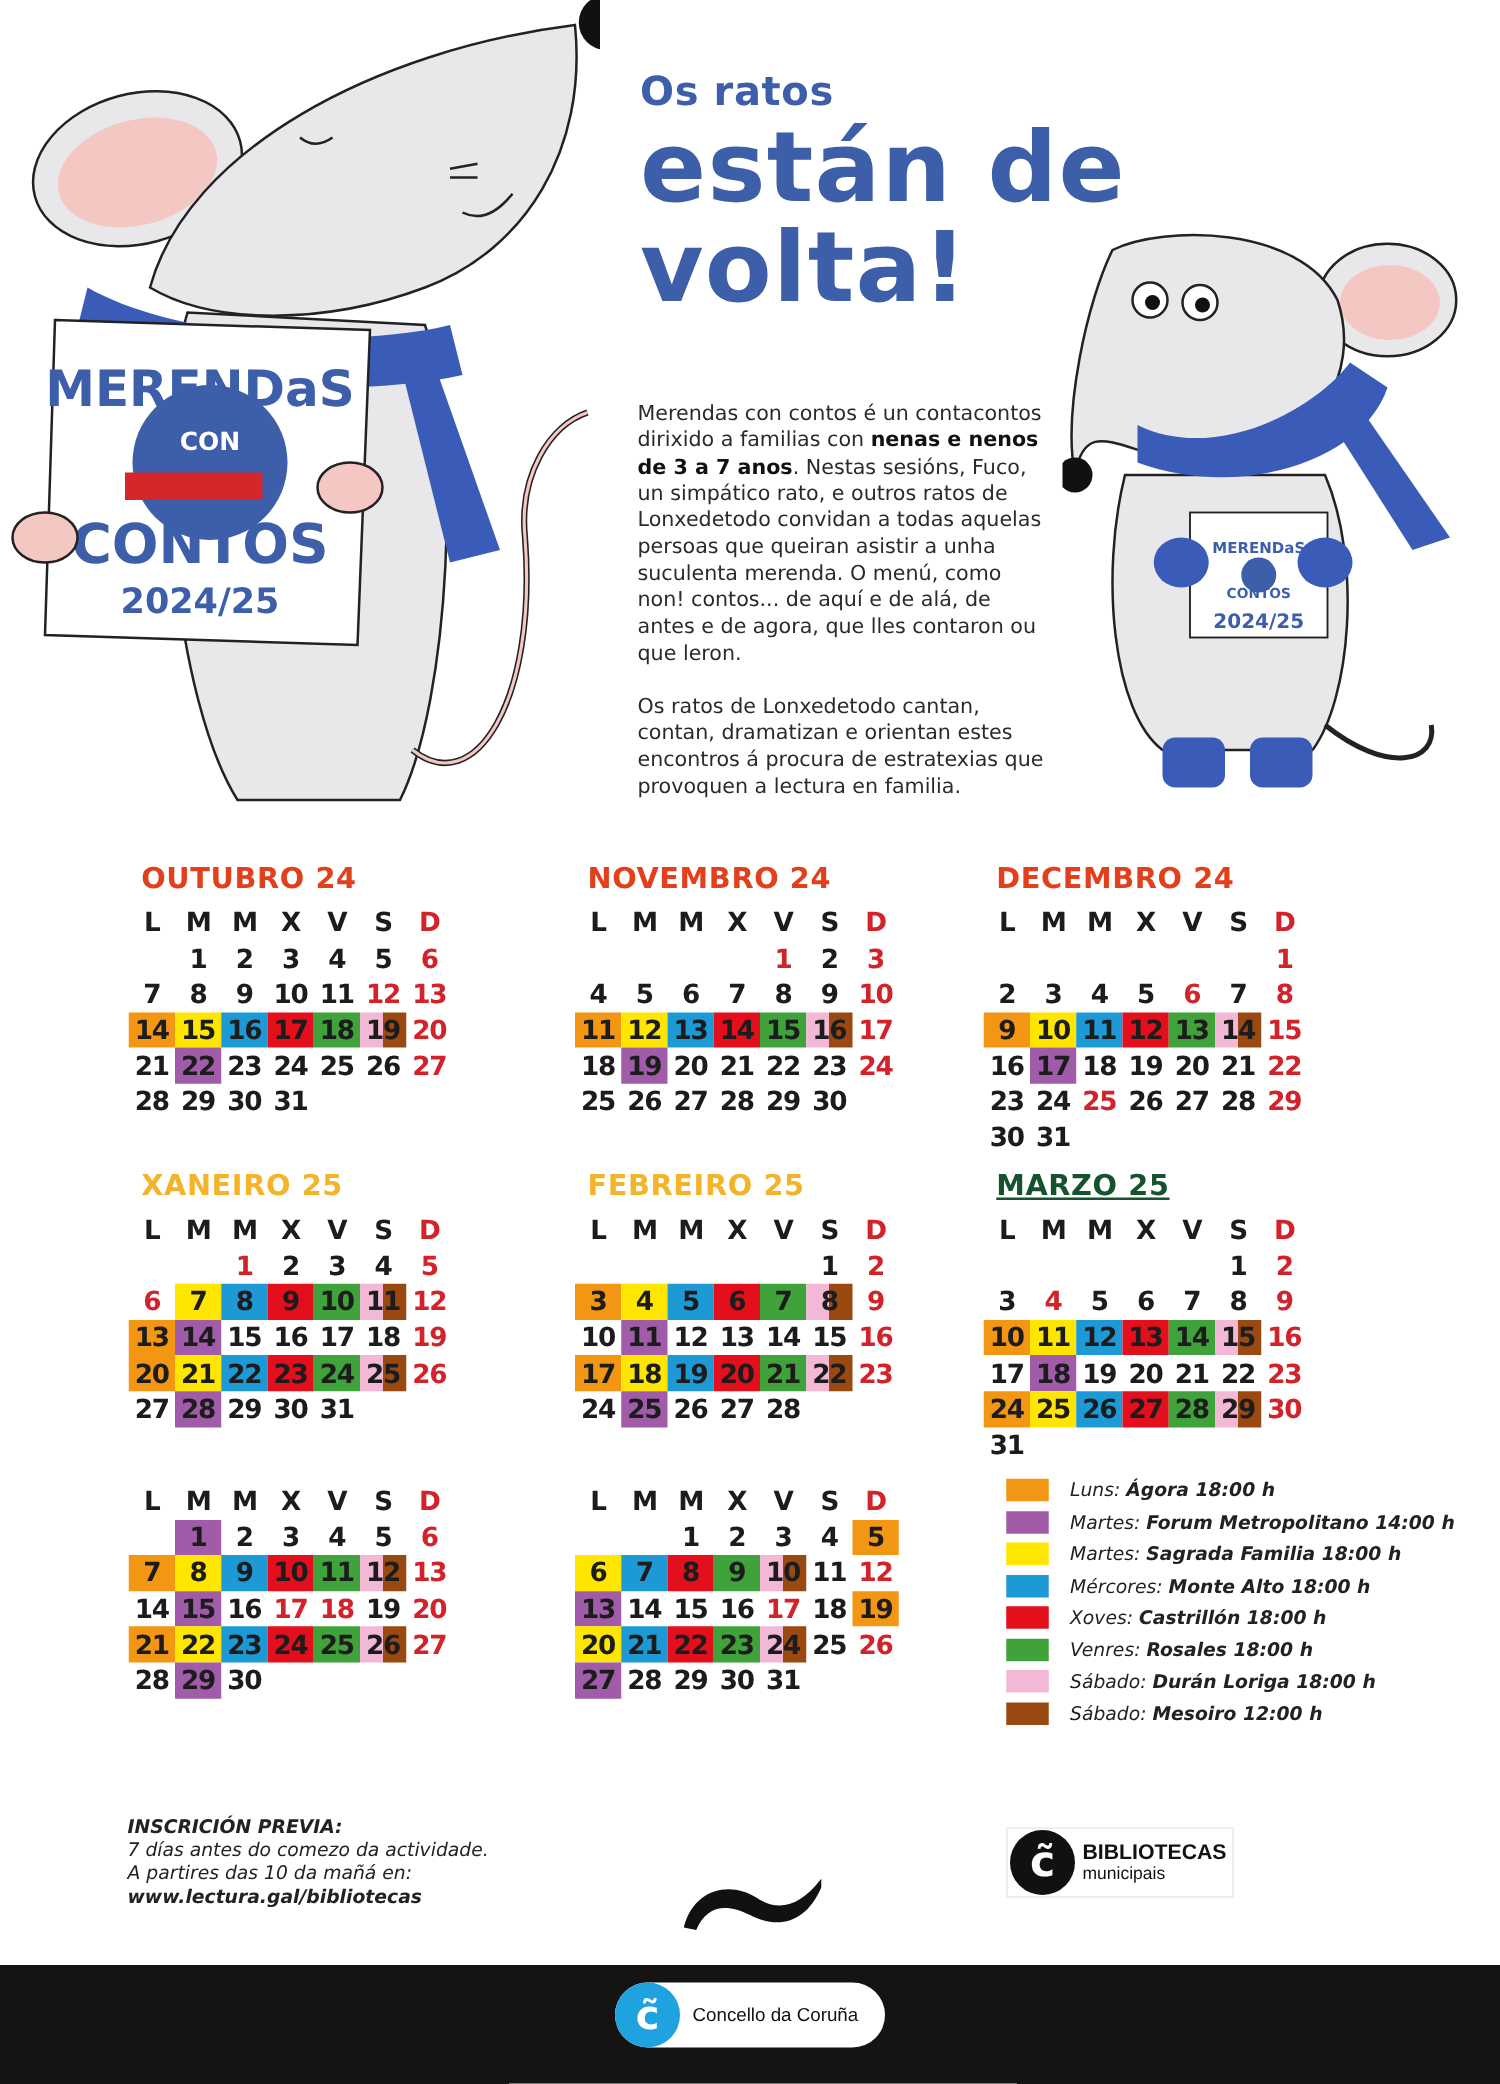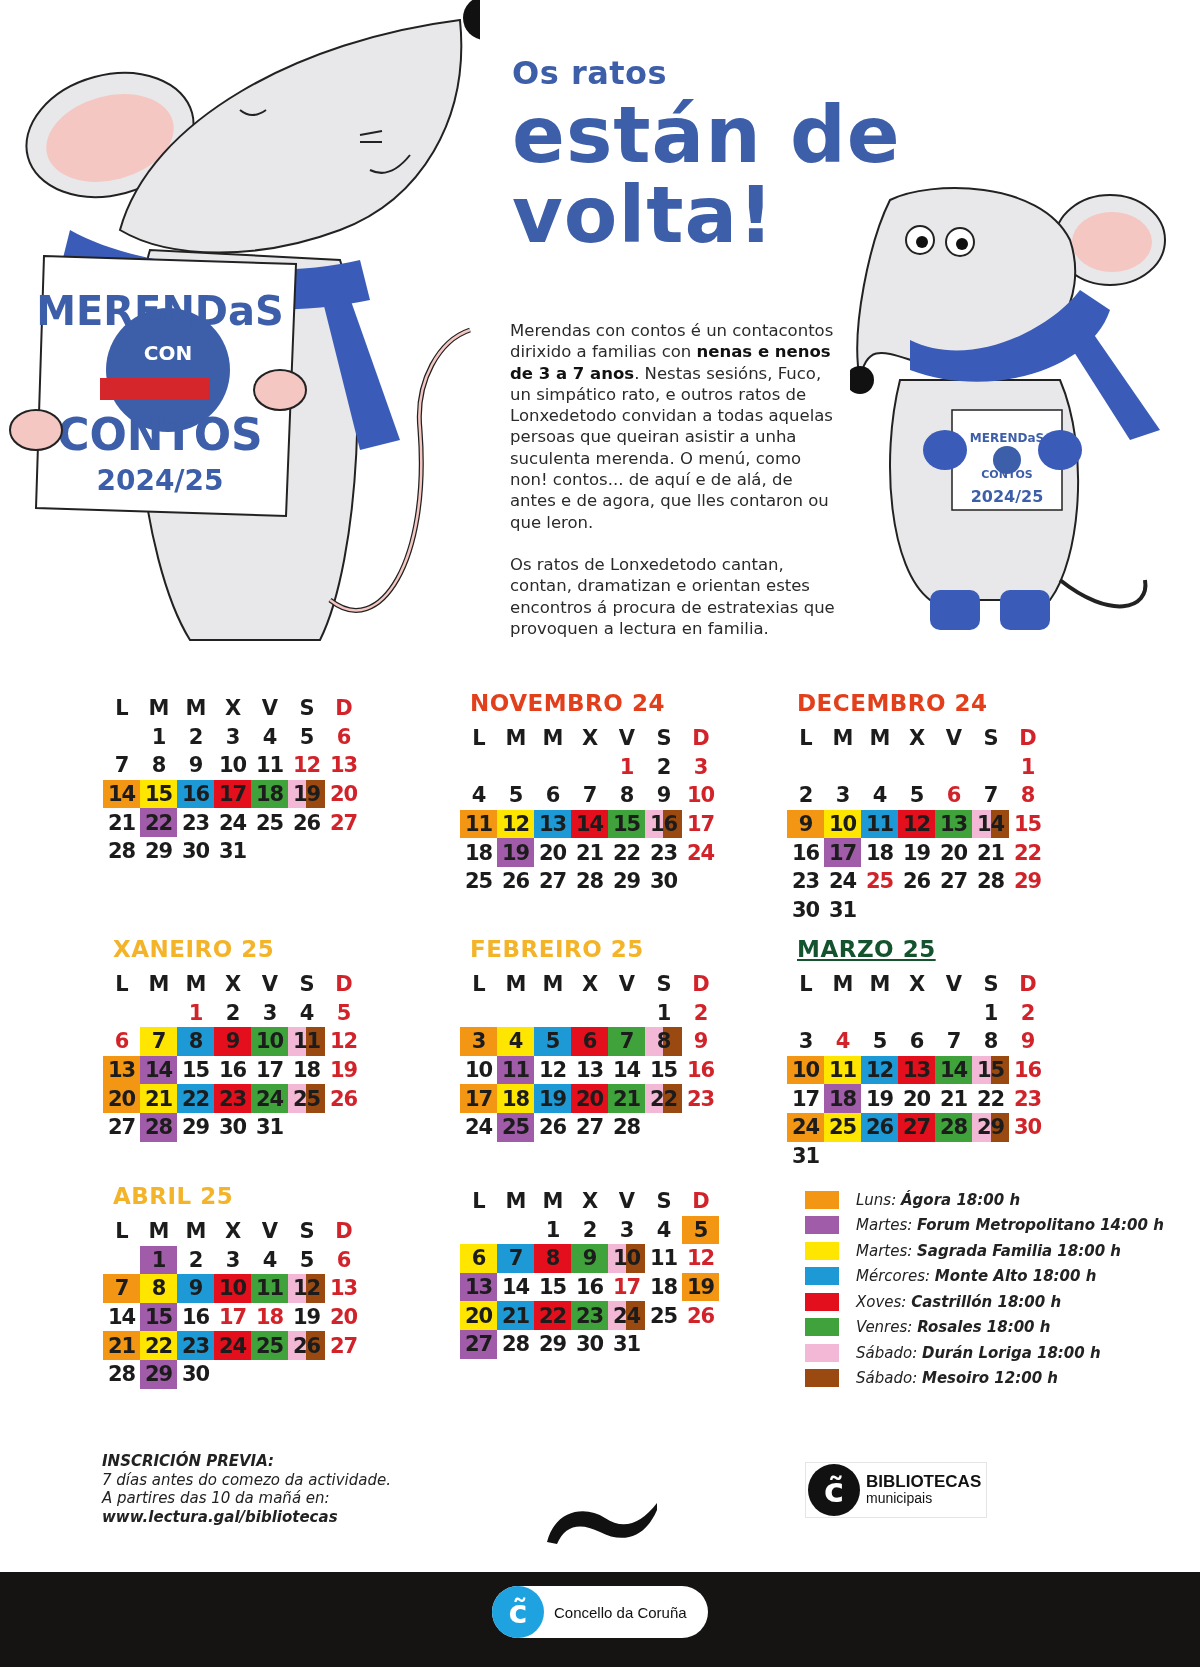--- a/index.html
+++ b/index.html
@@ -24,21 +24,21 @@
   .cal { position: absolute; width: 300px; }
   .cal-title { font-family: "DejaVu Sans", sans-serif; font-weight: bold; font-size: 23px; letter-spacing: 0.5px; height: 30px; padding-left: 10px; }
   .cal-grid { display: grid; grid-template-columns: repeat(7, 37px); grid-auto-rows: 28.6px; margin-top: 4px; }
   .cal-cell { display: flex; align-items: center; justify-content: center; font-weight: bold; font-size: 21px; color: #1c1c1c; font-family: "DejaVu Sans", sans-serif; letter-spacing: -1px; }
   .cal-head { font-size: 21px; }
   .red { color: #d2232a; }
   .split { background: linear-gradient(90deg, #f2b8d6 50%, #9a4a10 50%); }
 
   
   .legend { position: absolute; left: 805px; top: 1183px; }
-  .legend-item { display: flex; align-items: flex-end; height: 25.5px; }
+  .legend-item { display: flex; align-items: flex-start; height: 25.5px; }
   .legend-swatch { width: 34px; height: 18px; margin-right: 17px; }
   .legend-text { font-size: 15px; font-style: italic; color: #222; font-family: "DejaVu Sans", sans-serif; white-space: nowrap; }
   .legend-text b { font-weight: bold; }
 
   
   .inscription { position: absolute; left: 102px; top: 1452px; font-size: 15px; line-height: 18.5px; color: #222; font-style: italic; }
   .inscription .strong { font-weight: bold; }
   .tilde { position: absolute; left: 545px; top: 1500px; width: 115px; height: 45px; }
 
   .bibliotecas { position: absolute; left: 805px; top: 1462px; width: 182px; height: 56px; border: 1px solid #e5e5e5; display: flex; align-items: center; padding-left: 2px; }
@@ -122,20 +122,21 @@
   <div class="title-big">volta!</div>
 </div>
 
 <div class="intro">
   <p><span>Merendas con contos é un contacontos dirixido a familias con </span><b>nenas e nenos  de 3 a 7 anos</b><span>. Nestas sesións, Fuco, un simpático rato, e outros ratos de Lonxedetodo convidan a todas aquelas persoas que queiran asistir a unha suculenta merenda. O menú, como non! contos... de aquí e de alá, de antes e de agora, que lles contaron ou que leron.</span></p>
   <p>Os ratos de Lonxedetodo cantan, contan, dramatizan e orientan estes encontros  á procura de estratexias que provoquen a lectura en familia.</p>
 </div>
 
 <div id="calendars">
     <div class="cal" style="left: 103px; top: 690px;">
+      <div class="cal-title" style="color: rgb(226, 64, 28);">OUTUBRO 24</div>
       <div class="cal-grid">
         <div class="cal-cell cal-head">L</div>
         <div class="cal-cell cal-head">M</div>
         <div class="cal-cell cal-head">M</div>
         <div class="cal-cell cal-head">X</div>
         <div class="cal-cell cal-head">V</div>
         <div class="cal-cell cal-head">S</div>
         <div class="cal-cell cal-head red">D</div>
         <div class="cal-cell"></div>
         <div class="cal-cell">1</div>
@@ -398,21 +399,20 @@
         <div class="cal-cell" style="background: rgb(255, 230, 0);">25</div>
         <div class="cal-cell" style="background: rgb(29, 154, 214);">26</div>
         <div class="cal-cell" style="background: rgb(227, 15, 28);">27</div>
         <div class="cal-cell" style="background: rgb(63, 162, 58);">28</div>
         <div class="cal-cell split">29</div>
         <div class="cal-cell red">30</div>
         <div class="cal-cell">31</div>
       </div>
     </div>
     <div class="cal" style="left: 103px; top: 1183px;">
-      <div class="cal-title" style="color: rgb(244, 180, 42);">ABRIL 25</div>
       <div class="cal-grid">
         <div class="cal-cell cal-head">L</div>
         <div class="cal-cell cal-head">M</div>
         <div class="cal-cell cal-head">M</div>
         <div class="cal-cell cal-head">X</div>
         <div class="cal-cell cal-head">V</div>
         <div class="cal-cell cal-head">S</div>
         <div class="cal-cell cal-head red">D</div>
         <div class="cal-cell"></div>
         <div class="cal-cell" style="background: rgb(160, 92, 168);">1</div>

